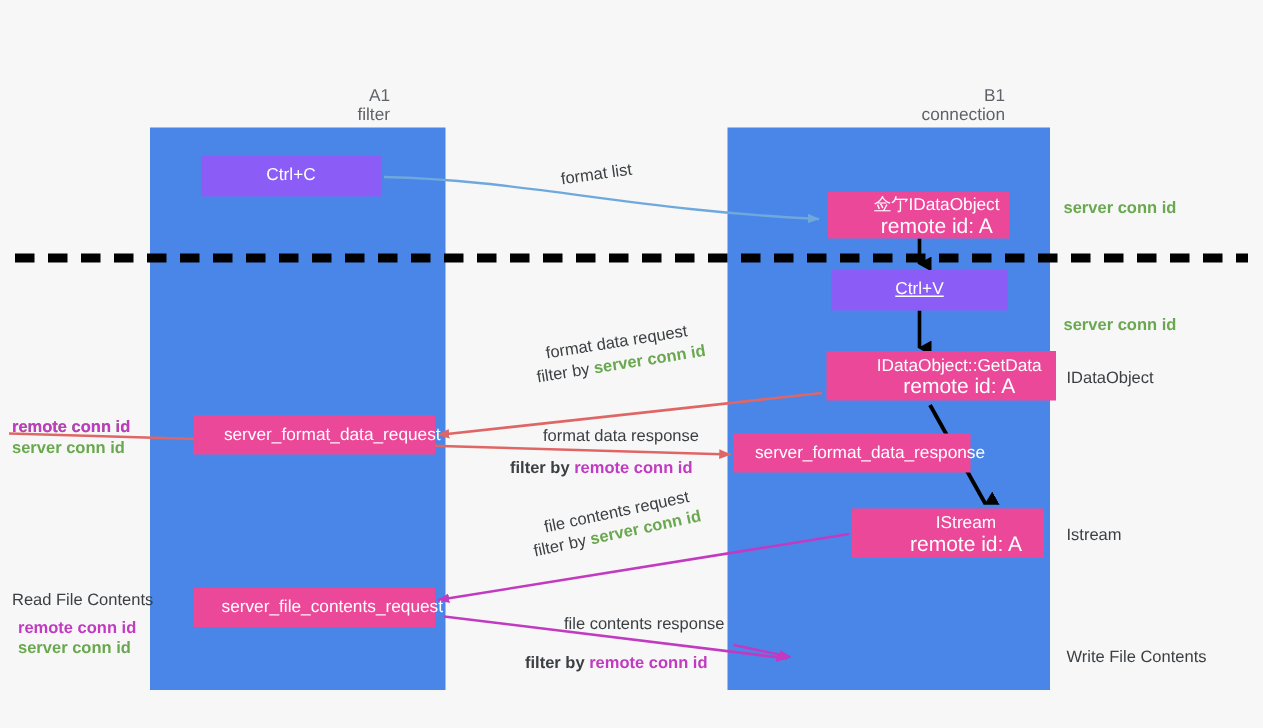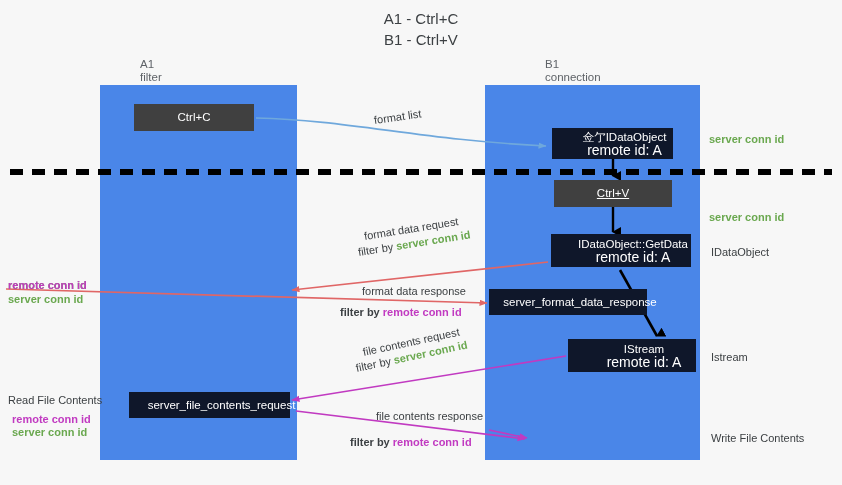--- a/index.html
+++ b/index.html
@@ -15,61 +15,57 @@
   .abs{position:absolute;}
 
   
   .title{
     left:0;top:8px;width:842px;text-align:center;
     font-size:15px;color:#3c4043;line-height:21px;
   }
 
   
   .lane-head{
-    text-align:left;font-size:11.5px;color:#5f6368;line-height:13px;
+    text-align:right;font-size:11.5px;color:#5f6368;line-height:13px;
   }
 
   
   .lane{
     background:#4a86e8;
   }
 
   
   .box{
     box-sizing:border-box;
     display:flex;flex-direction:column;
     align-items:center;justify-content:center;
     color:#ffffff;font-size:11.5px;line-height:13px;
     text-align:center;
   }
-  .box.green{background:#404040;justify-content:center;}
-  .box.orange{background:#0f172a;padding-left:24px;}
+  .box.green{background:#8b5cf6;justify-content:center;}
+  .box.orange{background:#ec4899;padding-left:24px;}
   .box .l2{font-size:14px;}
 
   
   .lbl{font-size:11px;color:#3c4043;line-height:14px;white-space:nowrap;}
   .green-t{color:#6aa84f;font-weight:bold;}
   .purple-t{color:#c13ac1;font-weight:bold;}
   .plain-t{color:#3c4043;}
   .rot-a{transform:rotate(-9deg);transform-origin:left center;}
   .rot-b{transform:rotate(-12deg);transform-origin:left center;}
   .rot-c{transform:rotate(-8deg);transform-origin:left center;}
 
   svg{position:absolute;left:0;top:0;width:842px;height:485px;overflow:visible;}
   .edge{fill:none;}
 </style>
 </head>
 <body>
 
 <div id="stage">
 
-  <div class="abs title">
-    <div>A1 - Ctrl+C</div>
-    <div>B1 - Ctrl+V</div>
-  </div>
 
   <div class="abs lane-head" style="left:140px;top:58px;width:120px;">
     <div>A1</div>
     <div>filter</div>
   </div>
 
   <div class="abs lane-head" style="left:545px;top:58px;width:125px;">
     <div>B1</div>
     <div>connection</div>
   </div>
@@ -120,30 +116,33 @@
 
   <div class="abs box orange" style="left:552px;top:128px;width:121px;height:31px;">
     <div>佥亇IDataObject</div>
     <div class="l2">remote id: A</div>
   </div>
 
   <div class="abs box green" style="left:554px;top:180px;width:118px;height:27px;text-decoration:underline;">
     <div>Ctrl+V</div>
   </div>
 
-  <div class="abs box orange" style="left:551px;top:234px;width:140px;height:33px;">
+  <div class="abs box orange" style="left:551px;top:234px;width:153px;height:33px;">
     <div>IDataObject::GetData</div>
     <div class="l2">remote id: A</div>
   </div>
 
   <div class="abs box orange" style="left:568px;top:339px;width:128px;height:33px;">
     <div>IStream</div>
     <div class="l2">remote id: A</div>
   </div>
 
+  <div class="abs box orange" style="left:129px;top:277px;width:161px;height:26px;">
+    <div>server_format_data_request</div>
+  </div>
 
   <div class="abs box orange" style="left:489px;top:289px;width:158px;height:26px;">
     <div>server_format_data_response</div>
   </div>
 
   <div class="abs box orange" style="left:129px;top:392px;width:161px;height:26px;">
     <div>server_file_contents_request</div>
   </div>
 
 

